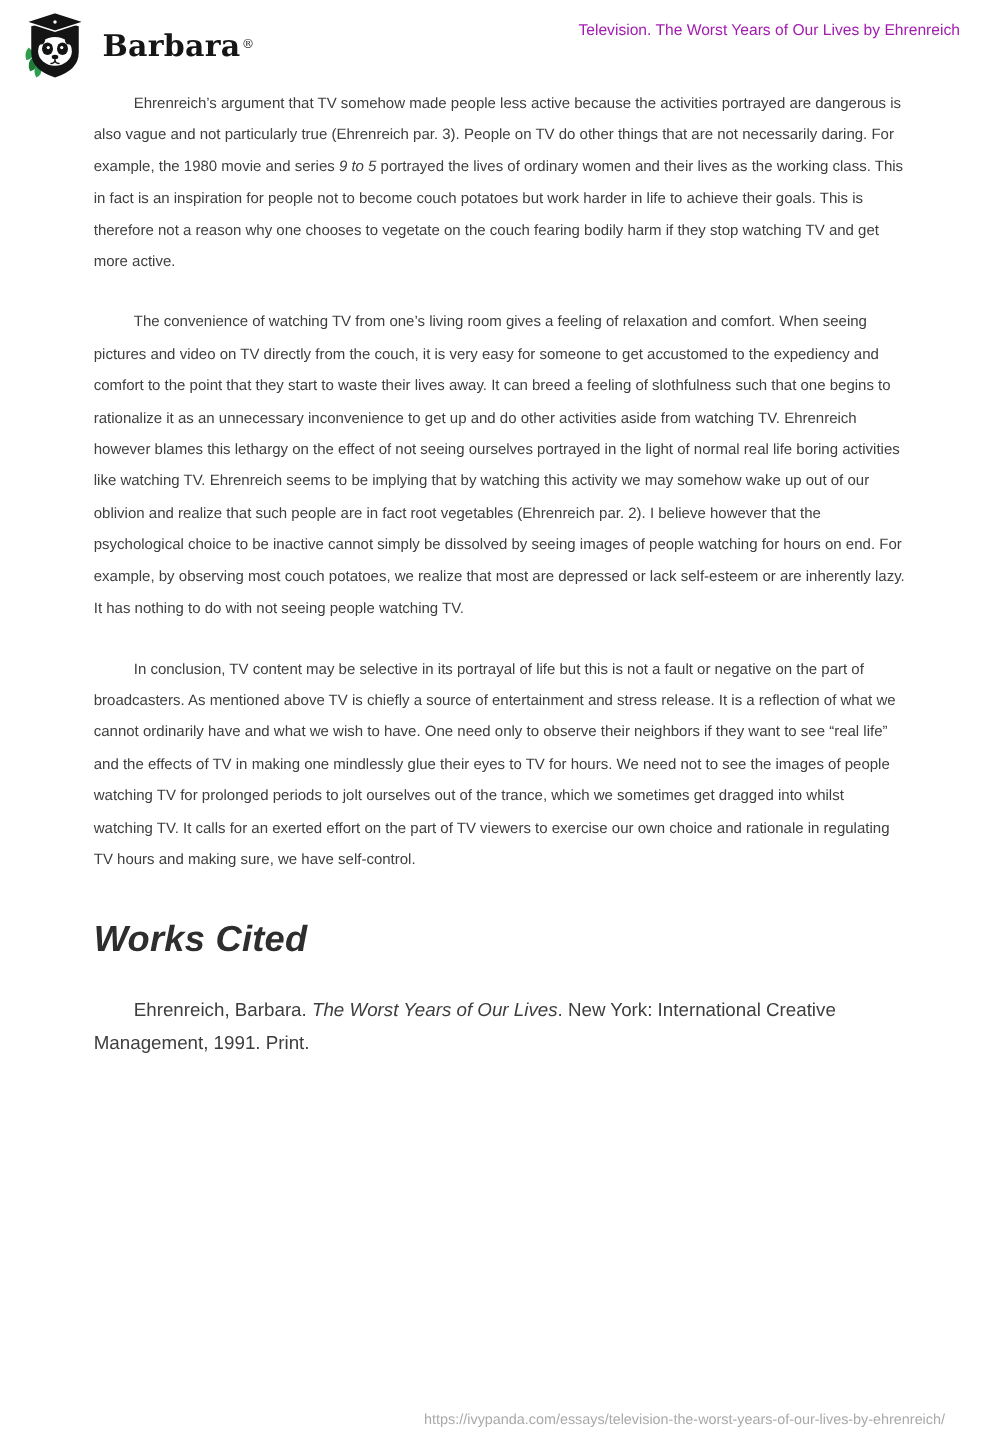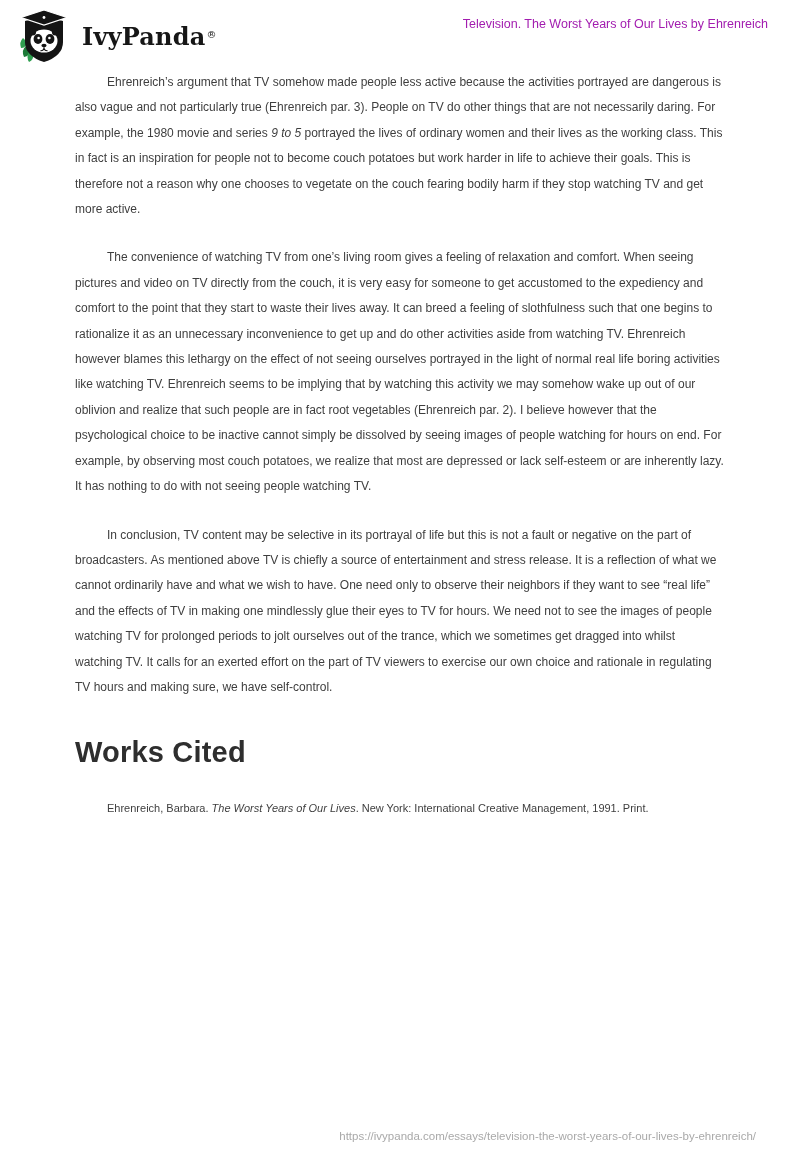--- a/index.html
+++ b/index.html
@@ -53,23 +53,24 @@
     text-indent: 32px;
     margin: 0 0 23px 0;
   }
   .essay-p em, .citation em { font-style: italic; }
   .works-cited-heading {
     font-size: 29px;
     font-weight: 700;
     color: #2e2e2e;
     margin: 36px 0 27px 0;
     letter-spacing: 0.2px;
+    font-style: italic;
   }
   .citation {
-    font-size: 11px;
+    font-size: 15px;
     line-height: 25.4px;
     text-indent: 32px;
     margin: 0;
     color: #3e3e3e;
   }
   
   .footer {
     position: absolute;
     left: 0;
     right: 0;
@@ -106,21 +107,21 @@
           <circle cx="15.5" cy="24" r="3.6" fill="#141414"></circle>
           <circle cx="38.5" cy="24" r="3.6" fill="#141414"></circle>
           <ellipse cx="21" cy="31" rx="4.4" ry="5" fill="#141414"></ellipse>
           <ellipse cx="33" cy="31" rx="4.4" ry="5" fill="#141414"></ellipse>
           <circle cx="21.6" cy="30" r="1.3" fill="#ffffff"></circle>
           <circle cx="32.4" cy="30" r="1.3" fill="#ffffff"></circle>
           <ellipse cx="27" cy="37.5" rx="2.6" ry="1.8" fill="#141414"></ellipse>
           <path d="M27 39.5 Q27 42.5 23.8 42.8 M27 39.5 Q27 42.5 30.2 42.8" stroke="#141414" stroke-width="1.1" fill="none" stroke-linecap="round"></path>
         </svg>
       </span>
-      <span><span class="brand-name">IvyPanda</span><span class="brand-reg">®</span></span>
+      <span><span class="brand-name">Barbara</span><span class="brand-reg">®</span></span>
     </div>
     <div class="doc-title">Television. The Worst Years of Our Lives by Ehrenreich</div>
   </header>
 
   <main class="content">
     <div id="paragraphs">
         <p class="essay-p"><span>Ehrenreich’s argument that TV somehow made people less active because the activities portrayed are dangerous is also vague and not particularly true (Ehrenreich par. 3). People on TV do other things that are not necessarily daring. For example, the 1980 movie and series </span><em>9 to 5</em><span> portrayed the lives of ordinary women and their lives as the working class. This in fact is an inspiration for people not to become couch potatoes but work harder in life to achieve their goals. This is therefore not a reason why one chooses to vegetate on the couch fearing bodily harm if they stop watching TV and get more active.</span></p>
         <p class="essay-p"><span>The convenience of watching TV from one’s living room gives a feeling of relaxation and comfort. When seeing pictures and video on TV directly from the couch, it is very easy for someone to get accustomed to the expediency and comfort to the point that they start to waste their lives away. It can breed a feeling of slothfulness such that one begins to rationalize it as an unnecessary inconvenience to get up and do other activities aside from watching TV. Ehrenreich however blames this lethargy on the effect of not seeing ourselves portrayed in the light of normal real life boring activities like watching TV. Ehrenreich seems to be implying that by watching this activity we may somehow wake up out of our oblivion and realize that such people are in fact root vegetables (Ehrenreich par. 2). I believe however that the psychological choice to be inactive cannot simply be dissolved by seeing images of people watching for hours on end. For example, by observing most couch potatoes, we realize that most are depressed or lack self-esteem or are inherently lazy. It has nothing to do with not seeing people watching TV.</span></p>
         <p class="essay-p"><span>In conclusion, TV content may be selective in its portrayal of life but this is not a fault or negative on the part of broadcasters. As mentioned above TV is chiefly a source of entertainment and stress release. It is a reflection of what we cannot ordinarily have and what we wish to have. One need only to observe their neighbors if they want to see “real life” and the effects of TV in making one mindlessly glue their eyes to TV for hours. We need not to see the images of people watching TV for prolonged periods to jolt ourselves out of the trance, which we sometimes get dragged into whilst watching TV. It calls for an exerted effort on the part of TV viewers to exercise our own choice and rationale in regulating TV hours and making sure, we have self-control.</span></p>
       </div>

